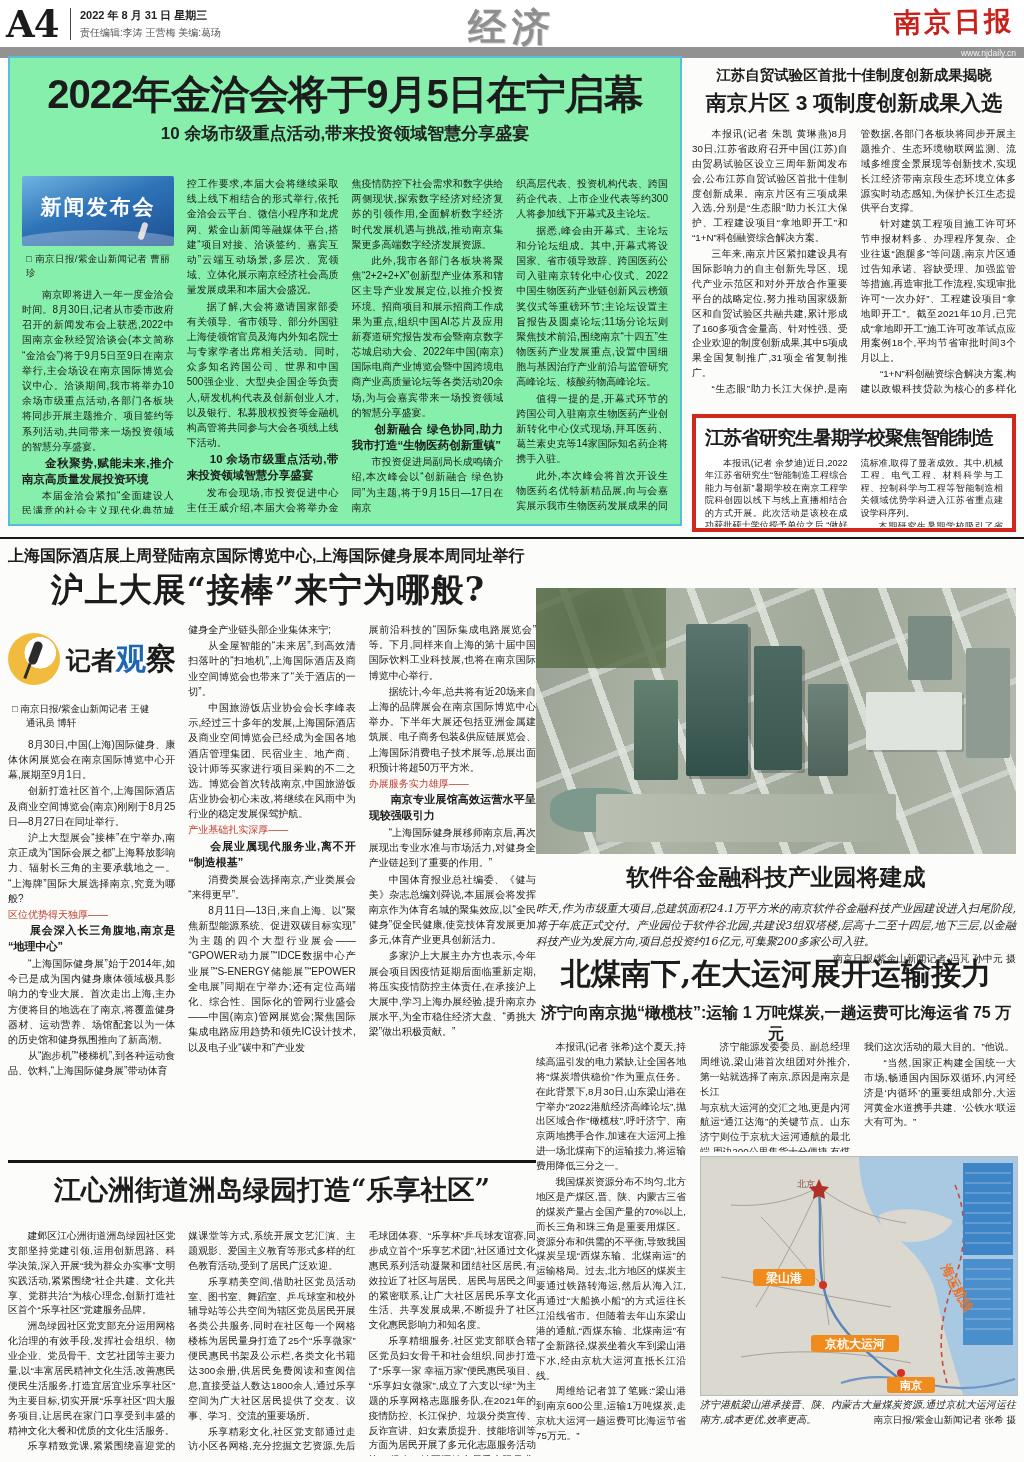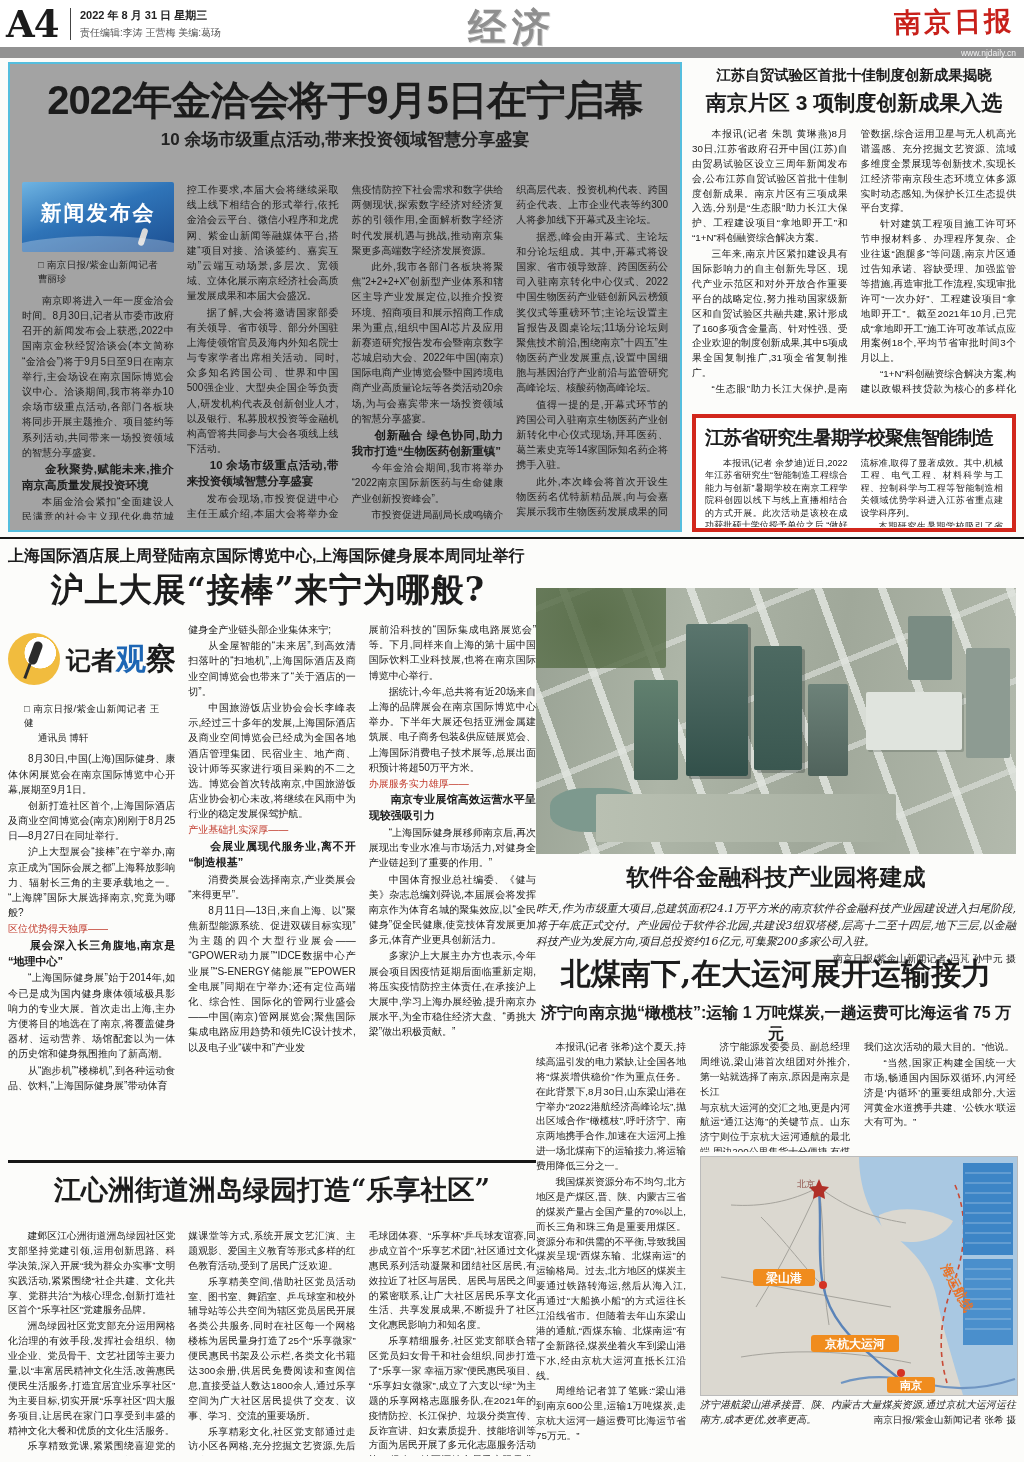--- a/index.html
+++ b/index.html
@@ -20,23 +20,23 @@
   #site{right:8px;top:48px;font-size:8.5px;color:#f2f2f2;}
   
   .cols{display:flex;gap:13px;}
   .col{flex:1 1 0;overflow:hidden;text-align:justify;font-size:10px;line-height:1.52;color:#1b1b1b;}
   .col p{margin:0 0 1px;}
   .t-p{text-indent:2em;}
   .t-pn{text-indent:0;}
   .t-hc{font-weight:bold;font-size:11.5px;line-height:1.4;margin:5px 0 4px;text-indent:2em;}
   .t-hr{color:#c0392b;font-weight:normal;font-size:10px;margin:5px 0 1px;text-indent:0;}
   .t-hb{font-weight:bold;font-size:11px;line-height:1.45;margin:0 0 4px;text-indent:2em;}
-  .byline{font-size:9.5px;color:#222;margin:6px 16px;}
-  
-  #lead{left:8px;top:62px;width:674px;height:470px;border:2px solid #55bede;background:#a3a3a3;box-sizing:border-box;}
+  .byline{font-size:9.5px;color:#222;margin:6px 4px;}
+  
+  #lead{left:8px;top:56px;width:674px;height:470px;border:2px solid #55bede;background:#86efac;box-sizing:border-box;}
   #lead-headline{margin:14px 8px 4px;text-align:center;font-weight:900;font-size:40px;letter-spacing:-1px;line-height:1.1;}
   #lead-subhead{text-align:center;font-size:17px;font-weight:bold;color:#222;margin:6px 0 10px;}
   #lead-cols{position:absolute;left:12px;right:12px;top:118px;bottom:10px;}
   #lead-cols .col{height:100%;}
   .news-badge{height:70px;border-radius:2px;margin-bottom:6px;position:relative;overflow:hidden;
       background:linear-gradient(160deg,#6fb4e2 0%,#2f74b8 45%,#1c4f92 100%);
       color:#fff;font-weight:900;font-size:21px;letter-spacing:2px;text-align:center;line-height:62px;}
   .news-badge::after{content:"";position:absolute;left:-20%;bottom:-30px;width:140%;height:46px;
       border-radius:50%;background:rgba(255,255,255,.28);}
   .news-badge::before{content:"";position:absolute;right:28px;bottom:6px;width:6px;height:18px;
@@ -136,21 +136,20 @@
     <p class="t-pn">控工作要求,本届大会将继续采取线上线下相结合的形式举行,依托金洽会云平台、微信小程序和龙虎网、紫金山新闻等融媒体平台,搭建“项目对接、洽谈签约、嘉宾互动”云端互动场景,多层次、宽领域、立体化展示南京经济社会高质量发展成果和本届大会盛况。</p>
         <p class="t-p">据了解,大会将邀请国家部委有关领导、省市领导、部分外国驻上海使领馆官员及海内外知名院士与专家学者出席相关活动。同时,众多知名跨国公司、世界和中国500强企业、大型央企国企等负责人,研发机构代表及创新创业人才,以及银行、私募股权投资等金融机构高管将共同参与大会各项线上线下活动。</p>
         <p class="t-hc">10 余场市级重点活动,带来投资领域智慧分享盛宴</p>
         <p class="t-p">发布会现场,市投资促进中心主任王威介绍,本届大会将举办金洽会开幕式暨数字经济峰会、2022全球服务贸易大会暨首届国际数字贸易峰会、2022南京国际新医药与生命健康产业创新投资峰会等市级重点活动10余场。其中,2022数字经济峰会将以“新需求、新发展、新经济”为主题,聚</p>
       </div>
     <div class="col">
 
     <p class="t-pn">焦疫情防控下社会需求和数字供给两侧现状,探索数字经济对经济复苏的引领作用,全面解析数字经济时代发展机遇与挑战,推动南京集聚更多高端数字经济发展资源。</p>
         <p class="t-p">此外,我市各部门各板块将聚焦“2+2+2+X”创新型产业体系和辖区主导产业发展定位,以推介投资环境、招商项目和展示招商工作成果为重点,组织中国AI芯片及应用新赛道研究报告发布会暨南京数字芯城启动大会、2022年中国(南京)国际电商产业博览会暨中国跨境电商产业高质量论坛等各类活动20余场,为与会嘉宾带来一场投资领域的智慧分享盛宴。</p>
         <p class="t-hc">创新融合 绿色协同,助力我市打造“生物医药创新重镇”</p>
-        <p class="t-p">今年金洽会期间,我市将举办“2022南京国际新医药与生命健康产业创新投资峰会”。</p>
         <p class="t-p">市投资促进局副局长成鸣镝介绍,本次峰会以“创新融合 绿色协同”为主题,将于9月15日—17日在南京</p>
       </div>
     <div class="col">
 
     <p class="t-pn">织高层代表、投资机构代表、跨国药企代表、上市企业代表等约300人将参加线下开幕式及主论坛。</p>
         <p class="t-p">据悉,峰会由开幕式、主论坛和分论坛组成。其中,开幕式将设国家、省市领导致辞、跨国医药公司入驻南京转化中心仪式、2022中国生物医药产业链创新风云榜颁奖仪式等重磅环节;主论坛设置主旨报告及圆桌论坛;11场分论坛则聚焦技术前沿,围绕南京“十四五”生物医药产业发展重点,设置中国细胞与基因治疗产业前沿与监管研究高峰论坛、核酸药物高峰论坛。</p>
         <p class="t-p">值得一提的是,开幕式环节的跨国公司入驻南京生物医药产业创新转化中心仪式现场,拜耳医药、葛兰素史克等14家国际知名药企将携手入驻。</p>
         <p class="t-p">此外,本次峰会将首次开设生物医药名优特新精品展,向与会嘉宾展示我市生物医药发展成果的同时,有望促成参会药企间的潜在合作。峰会期间设置的“长三角(南京都市圈)生物医药产业科技合作论坛暨专题对接”</p>
       </div>
   </div>
@@ -161,21 +160,21 @@
   <div id="fta-headline">南京片区 3 项制度创新成果入选</div>
   <div class="cols">
     <div class="col">
 
     <p class="t-p">本报讯(记者 朱凯 黄琳燕)8月30日,江苏省政府召开中国(江苏)自由贸易试验区设立三周年新闻发布会,公布江苏自贸试验区首批十佳制度创新成果。南京片区有三项成果入选,分别是“生态眼”助力长江大保护、工程建设项目“拿地即开工”和“1+N”科创融资综合解决方案。</p>
         <p class="t-p">三年来,南京片区紧扣建设具有国际影响力的自主创新先导区、现代产业示范区和对外开放合作重要平台的战略定位,努力推动国家级新区和自贸试验区共融共建,累计形成了160多项含金量高、针对性强、受企业欢迎的制度创新成果,其中5项成果全国复制推广,31项全省复制推广。</p>
         <p class="t-p">“生态眼”助力长江大保护,是南京片区落实长江经济带战略搭建的“生态眼”智慧化平台,入选第四批全国自贸试验区最佳实践案例。该平台整合各类监</p>
       </div>
     <div class="col">
 
-    <p class="t-pn">管数据,综合运用卫星与无人机高光谱遥感、充分挖掘文艺资源、流域多维度全景展现等创新技术,实现长江经济带南京段生态环境立体多源实时动态感知,为保护长江生态提供平台支撑。</p>
+    <p class="t-pn">管数据,各部门各板块将同步开展主题推介、生态环境物联网监测、流域多维度全景展现等创新技术,实现长江经济带南京段生态环境立体多源实时动态感知,为保护长江生态提供平台支撑。</p>
         <p class="t-p">针对建筑工程项目施工许可环节申报材料多、办理程序复杂、企业往返“跑腿多”等问题,南京片区通过告知承诺、容缺受理、加强监管等措施,再造审批工作流程,实现审批许可“一次办好”、工程建设项目“拿地即开工”。截至2021年10月,已完成“拿地即开工”施工许可改革试点应用案例18个,平均节省审批时间3个月以上。</p>
         <p class="t-p">“1+N”科创融资综合解决方案,构建以政银科技贷款为核心的多样化科技金融产品体系,以金融产品创新助推科创企业发展,在解决企业融资需求、降低企业融资成本方面取得良好成效,为南京片区“科创森林”建设提供有力支撑。</p>
       </div>
   </div>
 </div>
 
 <div class="abs" id="grad">
   <div id="grad-headline">江苏省研究生暑期学校聚焦智能制造</div>
   <div class="cols">
     <div class="col">

